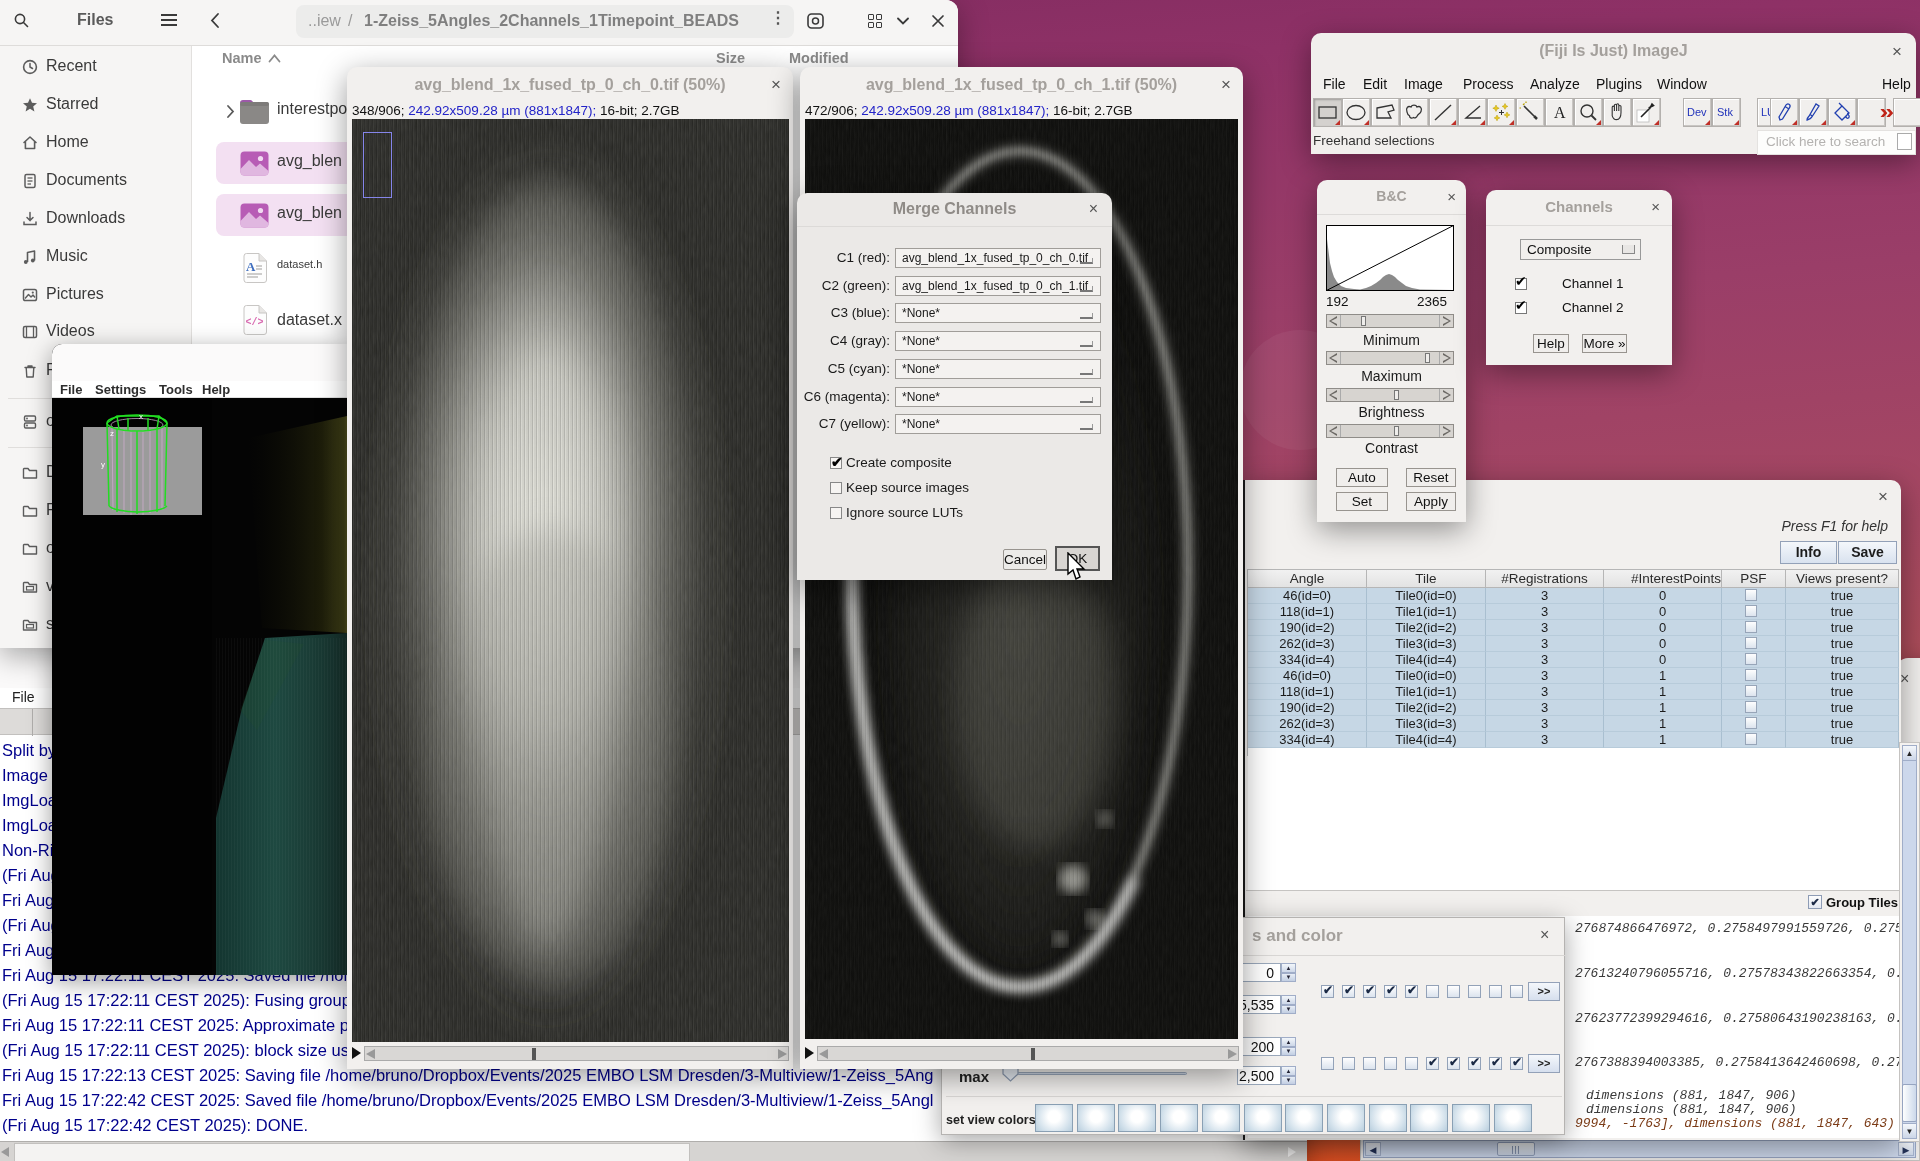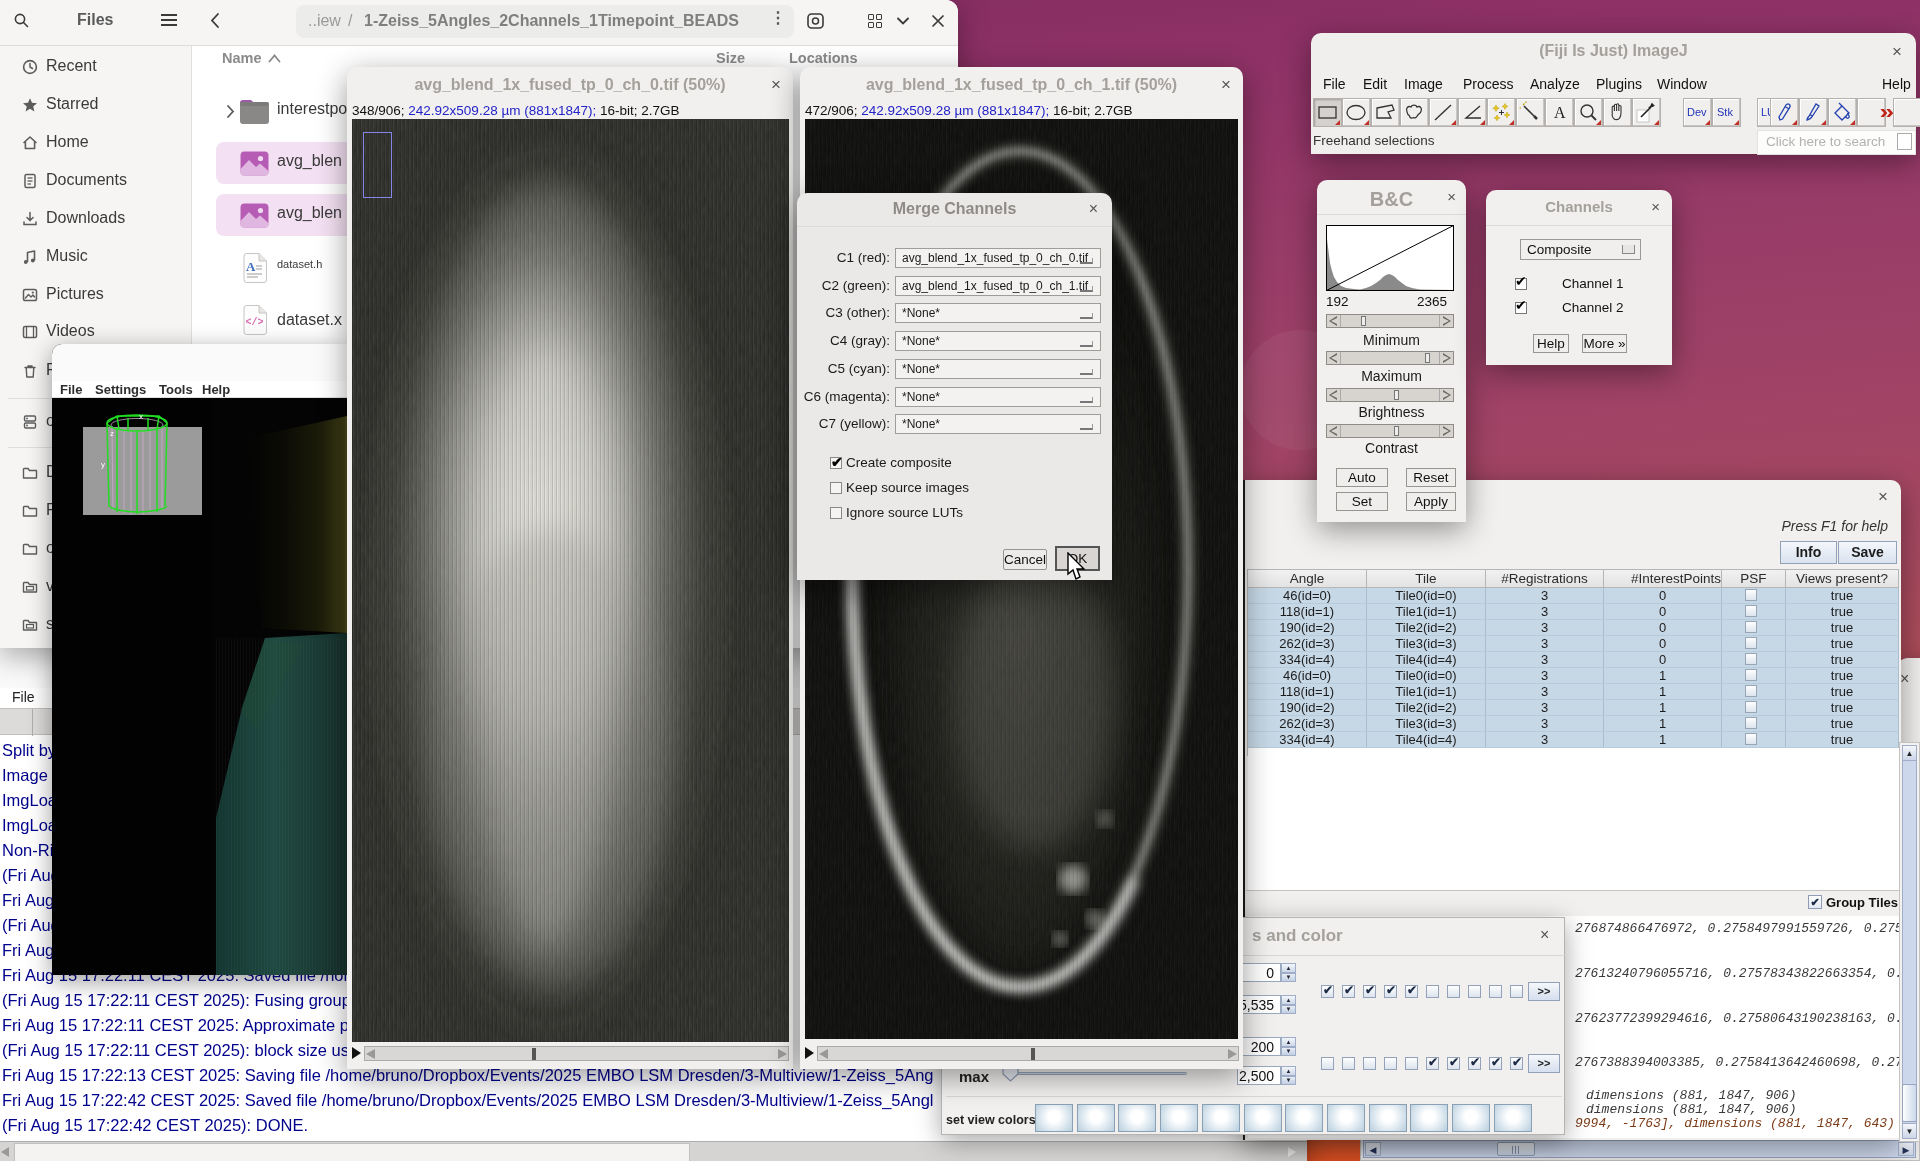--- a/index.html
+++ b/index.html
@@ -223,21 +223,21 @@
         <path d="M1,1.5 L6,6.5 L11,1.5" fill="none" stroke="#3a3a3a" stroke-width="1.8" stroke-linecap="round"></path>
       </svg>
 <svg class="abs" style="left:931px;top:14px" width="14" height="14" viewBox="0 0 14 14">
         <path d="M2,2 L12,12 M12,2 L2,12" stroke="#3a3a3a" stroke-width="1.7" stroke-linecap="round"></path>
       </svg>
 <div class="abs" style="left:222px;top:50px;font-size:14.5px;font-weight:bold;color:#8a8a8a">Name</div>
 <svg class="abs" style="left:268px;top:54px" width="13" height="9" viewBox="0 0 13 9">
         <path d="M1.5,7.5 L6.5,1.5 L11.5,7.5" fill="none" stroke="#8a8a8a" stroke-width="1.8" stroke-linecap="round"></path>
       </svg>
 <div class="abs" style="left:716px;top:50px;font-size:14.5px;font-weight:bold;color:#8a8a8a">Size</div>
-<div class="abs" style="left:789px;top:50px;font-size:14.5px;font-weight:bold;color:#8a8a8a">Locations</div>
+<div class="abs" style="left:789px;top:50px;font-size:14.5px;font-weight:bold;color:#8a8a8a">Modified</div>
 </div>
  <div id="fmside">
 <svg class="abs" style="left:22px;top:59px" width="16" height="16" viewBox="0 0 16 16">
         <circle cx="8" cy="8" r="6.4" fill="none" stroke="#5c5c5c" stroke-width="1.6"></circle>
         <path d="M8,4.5 L8,8 L10.5,9.5" fill="none" stroke="#5c5c5c" stroke-width="1.5" stroke-linecap="round"></path>
       </svg>
 <div class="abs" style="left:46px;top:57px;font-size:16px;color:#3a3a3a;white-space:nowrap">Recent</div>
 <svg class="abs" style="left:22px;top:97px" width="16" height="16" viewBox="0 0 16 16">
         <path d="M8,1.2 L10,5.8 L15,6.2 L11.2,9.5 L12.4,14.5 L8,11.8 L3.6,14.5 L4.8,9.5 L1,6.2 L6,5.8 Z" fill="#5c5c5c"></path>
       </svg>
@@ -593,21 +593,21 @@
  <div class="gtitle" style="top:7px;font-size:16px;color:#8f8b87">Merge Channels</div>
  <div class="gx" style="right:14px;top:7px;font-size:16px">×</div>
  <div id="mcbody">
 <div class="abs" style="left:0;top:33px;width:315px;height:1px;background:#dcdad8"></div>
 <div class="abs" style="left:0;top:57px;width:93px;text-align:right;font-size:13.5px;color:#1a1a1a">C1 (red):</div>
 <div class="abs" style="left:98px;top:55px;width:206px;height:20px;background:#f4f2f0;border:1px solid #a09d99;font-size:12px;line-height:19px;color:#1a1a1a;padding-left:6px;white-space:nowrap;overflow:hidden">avg_blend_1x_fused_tp_0_ch_0.tif</div>
 <div class="abs" style="left:283px;top:65px;width:13px;height:6px;border-bottom:2px solid #777;border-right:1px solid #999"></div>
 <div class="abs" style="left:0;top:85px;width:93px;text-align:right;font-size:13.5px;color:#1a1a1a">C2 (green):</div>
 <div class="abs" style="left:98px;top:83px;width:206px;height:20px;background:#f4f2f0;border:1px solid #a09d99;font-size:12px;line-height:19px;color:#1a1a1a;padding-left:6px;white-space:nowrap;overflow:hidden">avg_blend_1x_fused_tp_0_ch_1.tif</div>
 <div class="abs" style="left:283px;top:93px;width:13px;height:6px;border-bottom:2px solid #777;border-right:1px solid #999"></div>
-<div class="abs" style="left:0;top:112px;width:93px;text-align:right;font-size:13.5px;color:#1a1a1a">C3 (other):</div>
+<div class="abs" style="left:0;top:112px;width:93px;text-align:right;font-size:13.5px;color:#1a1a1a">C3 (blue):</div>
 <div class="abs" style="left:98px;top:110px;width:206px;height:20px;background:#f4f2f0;border:1px solid #a09d99;font-size:12px;line-height:19px;color:#1a1a1a;padding-left:6px;white-space:nowrap;overflow:hidden">*None*</div>
 <div class="abs" style="left:283px;top:120px;width:13px;height:6px;border-bottom:2px solid #777;border-right:1px solid #999"></div>
 <div class="abs" style="left:0;top:140px;width:93px;text-align:right;font-size:13.5px;color:#1a1a1a">C4 (gray):</div>
 <div class="abs" style="left:98px;top:138px;width:206px;height:20px;background:#f4f2f0;border:1px solid #a09d99;font-size:12px;line-height:19px;color:#1a1a1a;padding-left:6px;white-space:nowrap;overflow:hidden">*None*</div>
 <div class="abs" style="left:283px;top:148px;width:13px;height:6px;border-bottom:2px solid #777;border-right:1px solid #999"></div>
 <div class="abs" style="left:0;top:168px;width:93px;text-align:right;font-size:13.5px;color:#1a1a1a">C5 (cyan):</div>
 <div class="abs" style="left:98px;top:166px;width:206px;height:20px;background:#f4f2f0;border:1px solid #a09d99;font-size:12px;line-height:19px;color:#1a1a1a;padding-left:6px;white-space:nowrap;overflow:hidden">*None*</div>
 <div class="abs" style="left:283px;top:176px;width:13px;height:6px;border-bottom:2px solid #777;border-right:1px solid #999"></div>
 <div class="abs" style="left:0;top:196px;width:93px;text-align:right;font-size:13.5px;color:#1a1a1a">C6 (magenta):</div>
 <div class="abs" style="left:98px;top:194px;width:206px;height:20px;background:#f4f2f0;border:1px solid #a09d99;font-size:12px;line-height:19px;color:#1a1a1a;padding-left:6px;white-space:nowrap;overflow:hidden">*None*</div>
@@ -714,21 +714,21 @@
 <div class="abs" style="left:568px;top:1px;font-size:21px;font-weight:bold;color:#c02418;transform:scaleX(1.25)">»</div>
 </div>
  <div class="abs" style="left:2px;top:100px;font-size:13.5px;color:#333">Freehand selections</div>
  <div class="abs" style="left:446px;top:97px;width:159px;height:25px;background:#fdfdfc;border:1px solid #e4e2e0">
    <span style="position:absolute;left:8px;top:3px;color:#b4b2b0;font-size:13.5px">Click here to search</span>
    <span style="position:absolute;right:3px;top:2px;width:15px;height:17px;background:#fff;border:1px solid #aaa"></span>
  </div>
 </div>
 
 <div id="bc" class="abs" style="left:1317px;top:180px;width:149px;height:342px;background:#f2f0ee;border-radius:10px 10px 0 0;box-shadow:0 8px 30px rgba(0,0,0,.4)">
- <div class="gtitle" style="top:8px;font-size:20px">B&amp;C</div>
+ <div class="gtitle" style="top:8px;font-size:14px">B&amp;C</div>
  <div class="gx" style="right:10px;top:8px;font-size:15px">×</div>
  <div id="bcbody">
 <div class="abs" style="left:0;top:34px;width:149px;height:1px;background:#dddbd9"></div>
 <svg class="abs" style="left:9px;top:45px" width="128" height="66" viewBox="0 0 128 66">
 <rect x="0.5" y="0.5" width="127" height="65" fill="#fff" stroke="#000" stroke-width="1"></rect>
 <path d="M1,65 L1,14 L2,22 L3,30 L4,38 L6,46 L8,52 L11,57 L15,61 L20,63 L28,64 L34,64.5 L40,63 L45,61 L50,58 L54,55 L57,52 L60,50 L63,49 L66,50 L69,52 L72,55 L76,58 L80,61 L86,63 L94,64.5 L127,65 Z" fill="#8a8a8a"></path>
 <line x1="0.5" y1="65.5" x2="127.5" y2="0.5" stroke="#000" stroke-width="1"></line>
 </svg>
 <div class="abs" style="left:9px;top:114px;font-size:13.5px;color:#111">192</div>
 <div class="abs" style="left:100px;top:114px;font-size:13.5px;color:#111">2365</div>

